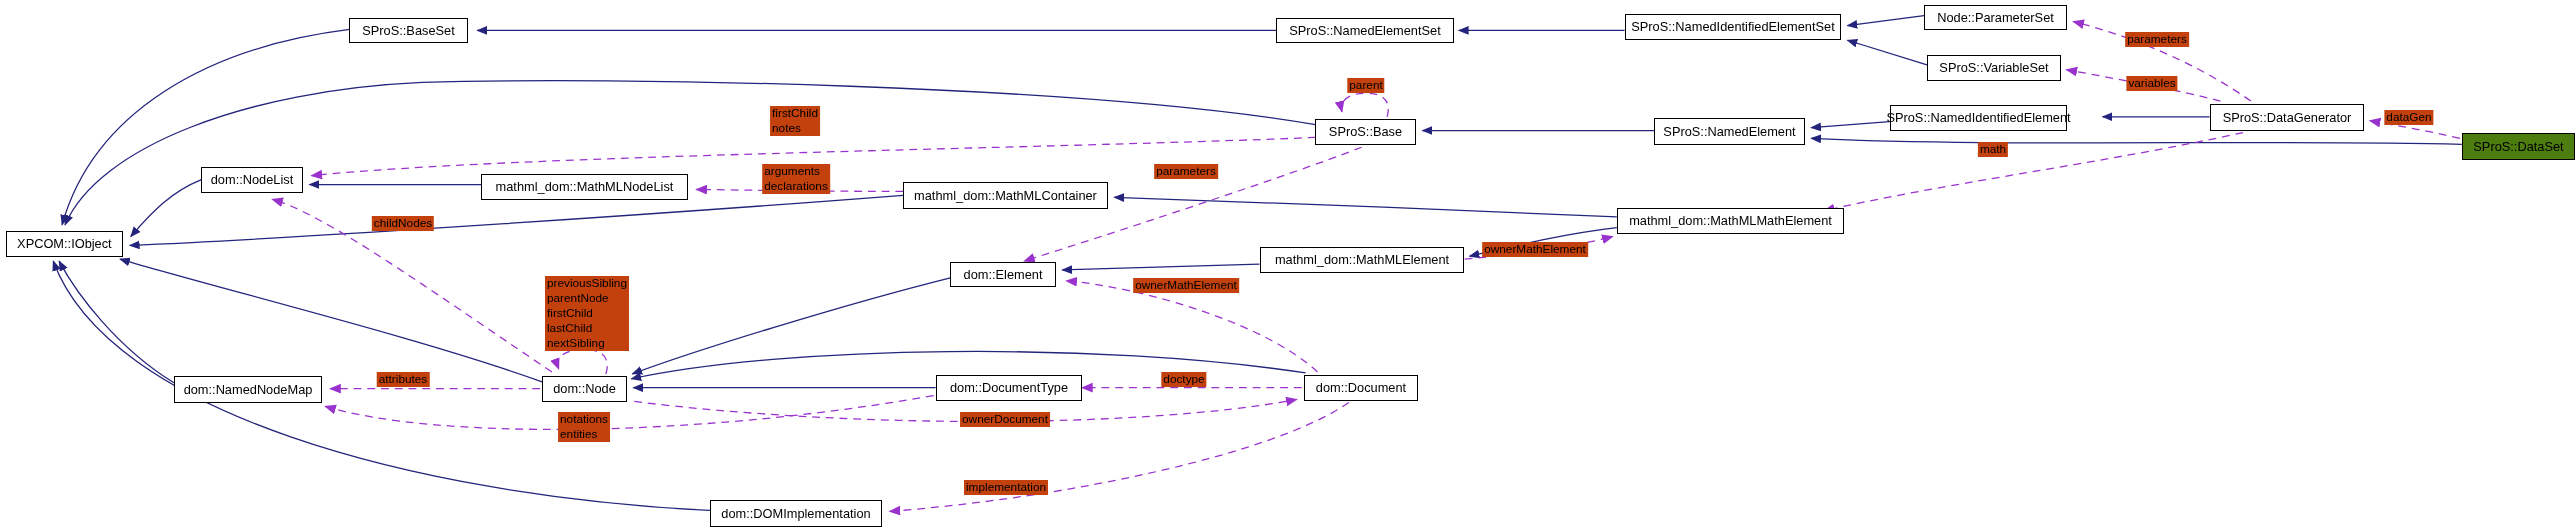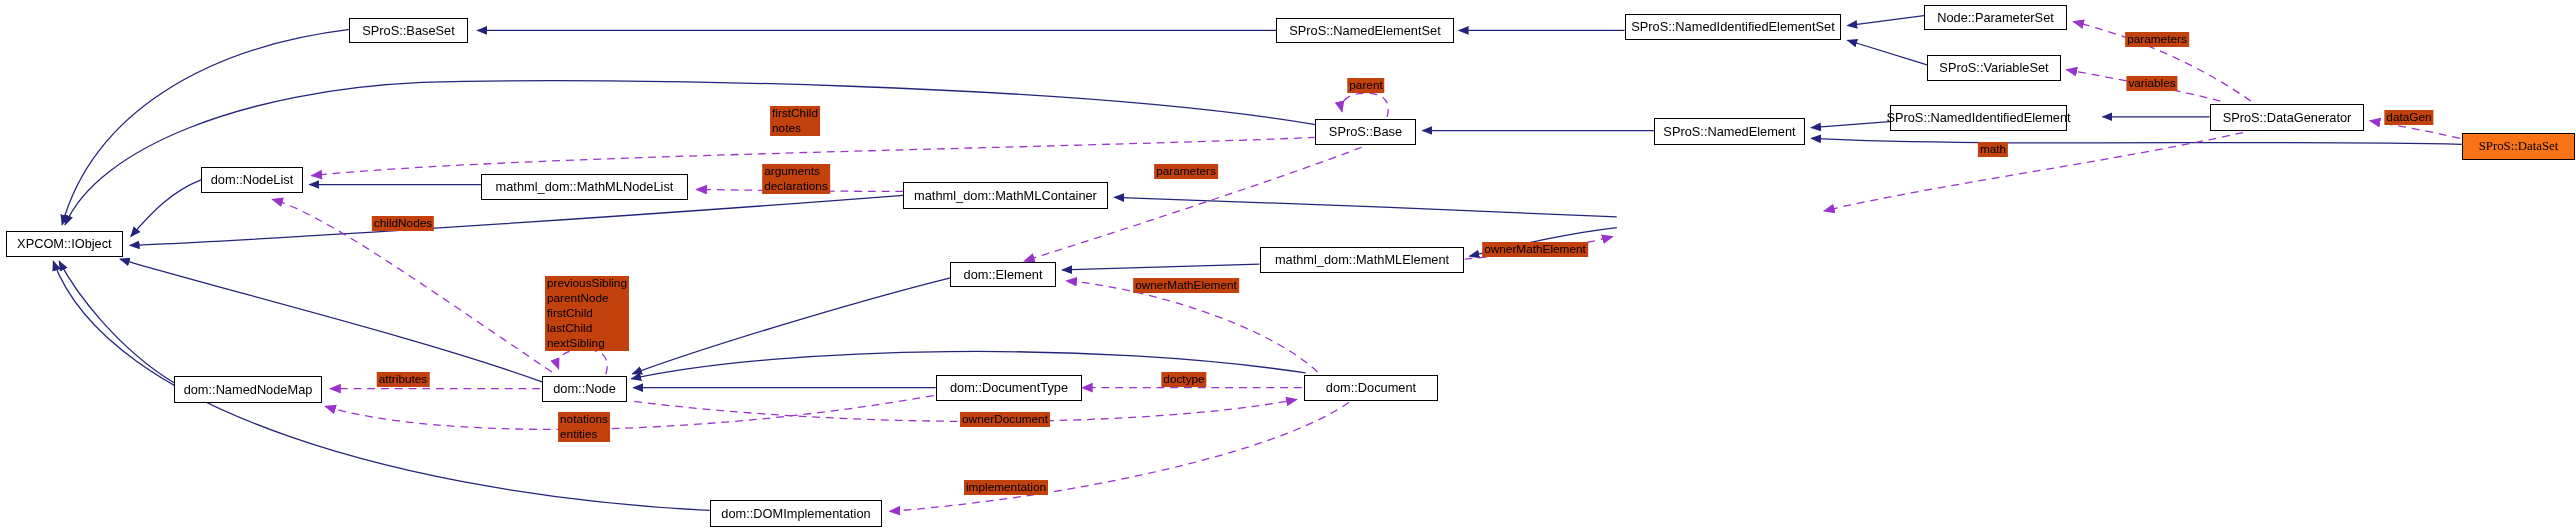--- a/index.html
+++ b/index.html
@@ -2,21 +2,21 @@
 <html><head>
 <meta charset="utf-8">
 <style>
   html,body{margin:0;padding:0;background:#fff;}
   .graph{position:relative;width:2576px;height:531px;background:#fff;overflow:hidden;
          font-family:"Liberation Sans",sans-serif;}
   .graph svg{position:absolute;left:0;top:0;}
   .node{position:absolute;box-sizing:border-box;border:1.4px solid #000;background:#fff;
         display:flex;align-items:center;justify-content:center;white-space:nowrap;
         font-size:12.8px;color:#000;z-index:2;}
-  .node.target{background:#f97316;font-family:Liberation Serif, serif;}
+  .node.target{background:#4d7c0f;}
   .elabel{position:absolute;transform:translateX(-50%);text-align:left;
           font-size:11.8px;line-height:15px;color:#000;background:#c2410c;
           padding:0 2px;white-space:nowrap;z-index:1;}
   path.inherit{stroke:#24247c;stroke-width:1.3;fill:none;}
   path.usage{stroke:#9a32cd;stroke-width:1.3;fill:none;stroke-dasharray:8 6;}
 </style>
 </head>
 <body>
 
 <div class="graph">
@@ -82,24 +82,25 @@
   <div class="node" style="left:1315px;top:119px;width:101px;height:25.5px">SProS::Base</div>
   <div class="node" style="left:1654px;top:118px;width:151px;height:26.5px">SProS::NamedElement</div>
   <div class="node" style="left:1890px;top:105px;width:177px;height:25.5px">SProS::NamedIdentifiedElement</div>
   <div class="node" style="left:2210px;top:104px;width:154px;height:26.5px">SProS::DataGenerator</div>
   <div class="node target" style="left:2462px;top:133px;width:113px;height:26.5px">SProS::DataSet</div>
   <div class="node" style="left:201px;top:167px;width:102px;height:25.5px">dom::NodeList</div>
   <div class="node" style="left:481px;top:174px;width:207px;height:25.5px">mathml_dom::MathMLNodeList</div>
   <div class="node" style="left:903px;top:182px;width:205px;height:26.5px">mathml_dom::MathMLContainer</div>
   <div class="node" style="left:950px;top:262px;width:106px;height:24.5px">dom::Element</div>
   <div class="node" style="left:1260px;top:247px;width:204px;height:25.5px">mathml_dom::MathMLElement</div>
+  <div class="node" style="left:1617px;top:208px;width:227px;height:25.5px">mathml_dom::MathMLMathElement</div>
   <div class="node" style="left:542px;top:376px;width:85px;height:25.5px">dom::Node</div>
   <div class="node" style="left:174px;top:376px;width:148px;height:26.5px">dom::NamedNodeMap</div>
   <div class="node" style="left:936px;top:375px;width:146px;height:25.5px">dom::DocumentType</div>
-  <div class="node" style="left:1304px;top:375px;width:134px;height:25.5px">dom::Document</div>
+  <div class="node" style="left:1304px;top:375px;width:114px;height:25.5px">dom::Document</div>
   <div class="node" style="left:710px;top:500px;width:172px;height:26.5px">dom::DOMImplementation</div>
 
   <div class="elabel" style="left:1366px;top:78px">parent</div>
   <div class="elabel" style="left:795px;top:106px">
     <div>firstChild</div>
     <div>notes</div>
   </div>
   <div class="elabel" style="left:796px;top:164px">
     <div>arguments</div>
     <div>declarations</div>

